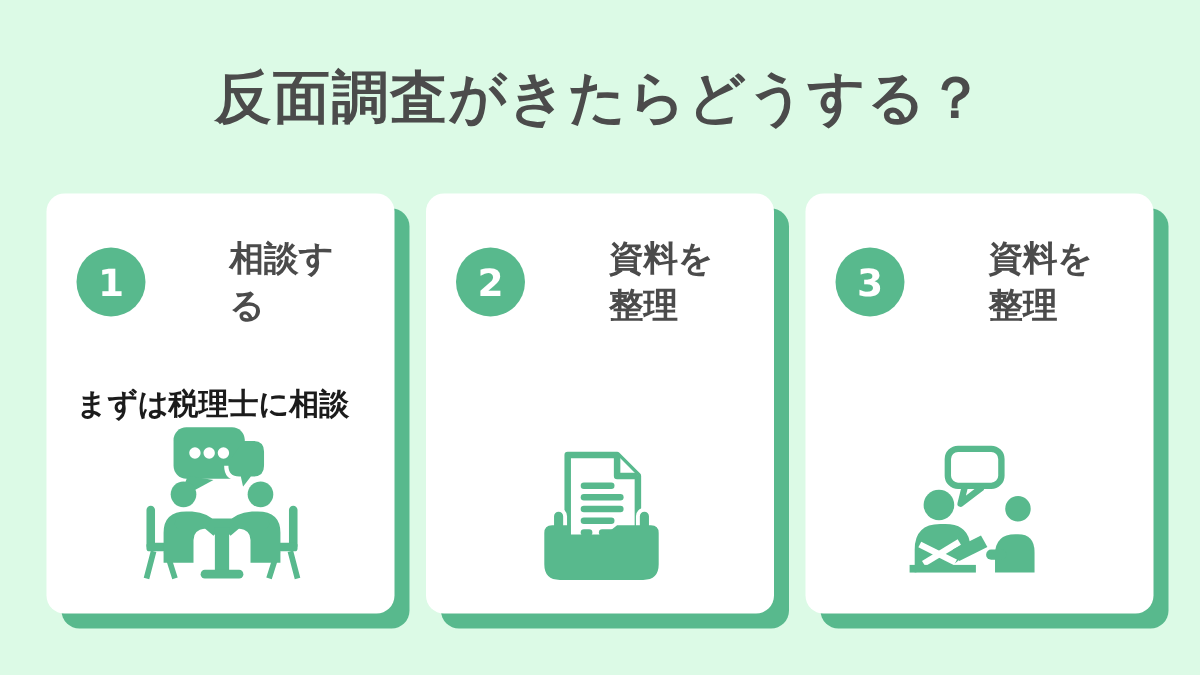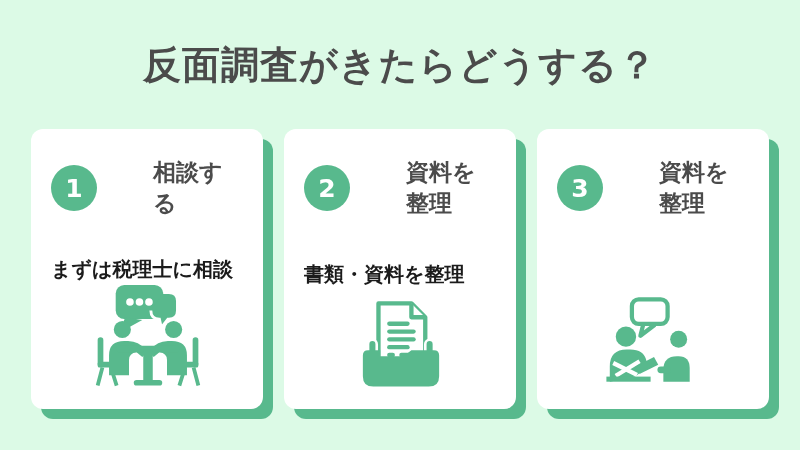--- a/index.html
+++ b/index.html
@@ -134,23 +134,20 @@
           <rect x="45" y="102" width="30" height="6" rx="3" fill="currentColor"></rect>
         </svg>
       </div>
     </div>
 
     <div class="card">
       <div class="card-header">
         <div class="step-number">2</div>
         <div class="step-heading">資料を整理</div>
       </div>
-      <div class="desc-wrap">
-        <div class="step-desc">書類・資料を整理</div>
-      </div>
       <div class="icon-wrap">
         <svg viewBox="0 0 120 120" width="104" height="104" aria-hidden="true">
 
           <path d="M34,12 h38 l16,16 v58 h-54 z" fill="#ffffff" stroke="currentColor" stroke-width="5" stroke-linejoin="round"></path>
           <path d="M72,12 v16 h16" fill="#ffffff" stroke="currentColor" stroke-width="5" stroke-linejoin="round"></path>
           <rect x="44" y="33" width="26" height="5" rx="2.5" fill="currentColor"></rect>
           <rect x="44" y="42" width="33" height="5" rx="2.5" fill="currentColor"></rect>
           <rect x="44" y="51" width="33" height="5" rx="2.5" fill="currentColor"></rect>
           <rect x="44" y="60" width="26" height="5" rx="2.5" fill="currentColor"></rect>
           <rect x="44" y="69" width="9" height="5" rx="2.5" fill="currentColor"></rect>

